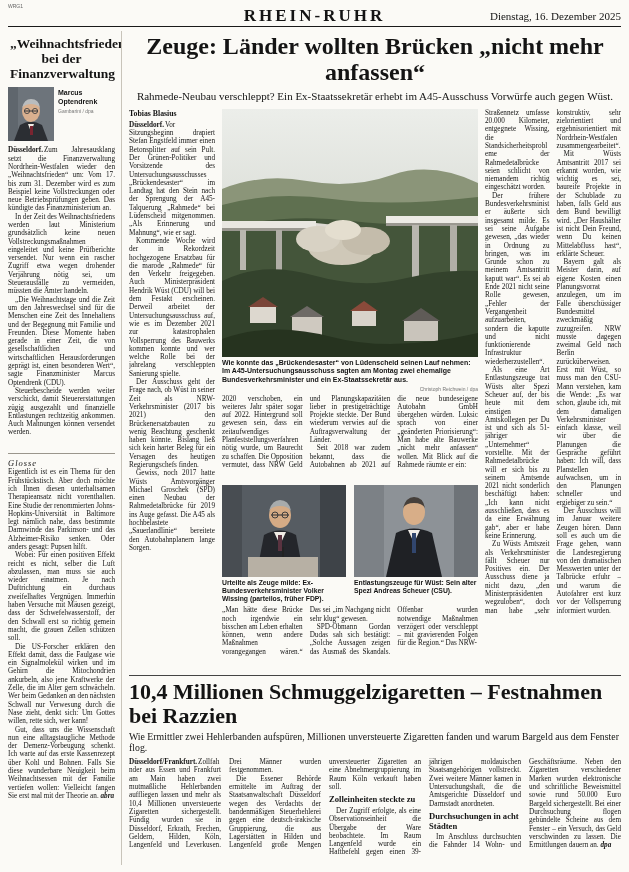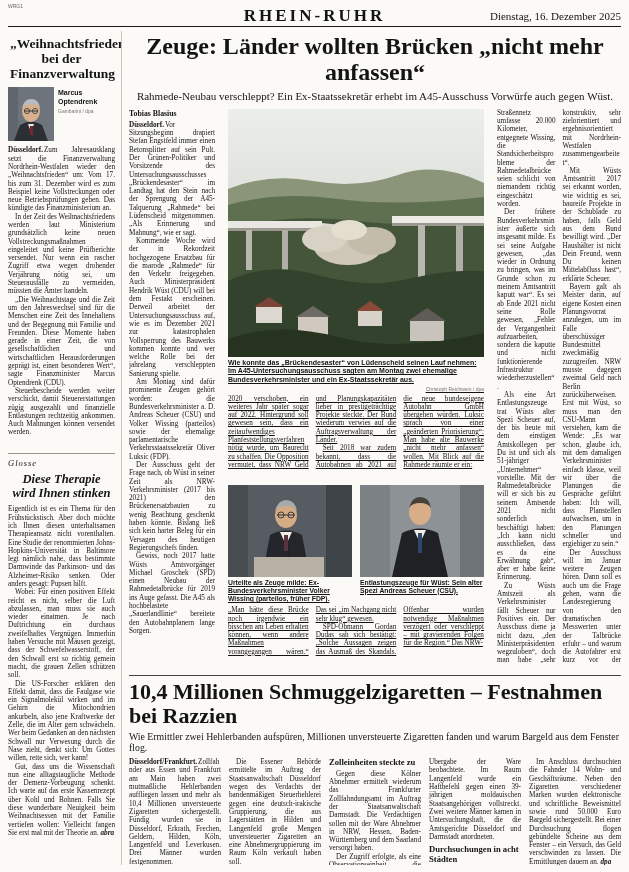--- a/index.html
+++ b/index.html
@@ -42,25 +42,25 @@
   .rail-body { height:300px; }
 
   .glosse { border-top:0.5px solid #9a968c; margin-top:7px; padding-top:4px; }
   .glosse-label { text-align:left; font-style:italic; font-size:8.5px; letter-spacing:1px; }
   .glosse-title { text-align:center; font-style:italic; font-weight:bold; font-size:12.5px; line-height:1.12; margin:4px 4px 5px; }
   .glosse-body { height:372px; }
 
   
   .main-headline { font-size:24px; line-height:1.08; text-align:center; margin:3px 10px 4px; }
   .main-deck { font-size:11px; text-align:center; margin-bottom:7px; }
-  .bridge-body { display:flex; gap:13px; height:560px; overflow:hidden; }
+  .bridge-body { display:flex; gap:7px; height:560px; overflow:hidden; }
   .bcol1 { width:86px; flex:none; }
   .byline { font-weight:bold; font-size:7.8px; margin-bottom:3px; }
   .bcol1 .flow { height:547px; }
-  .bmid { width:256px; flex:none;text-decoration:underline; }
+  .bmid { width:256px; flex:none; }
   .main-photo svg { width:256px; height:248px; display:block; }
   .photo-caption { display:block; font-family:"Liberation Sans","DejaVu Sans",sans-serif; font-weight:bold; font-size:7px; line-height:8.6px; margin-top:2px; text-align:left; }
   .photo-credit { display:block; font-family:"Liberation Sans","DejaVu Sans",sans-serif; font-size:5px; color:#777; text-align:right; margin-top:1px; }
   .mid1 { height:86px; column-count:3; column-gap:7px; margin-top:3px; }
   .portraits { display:flex; gap:8px; margin:4px 0 3px; }
   .portrait { width:124px; flex:none; }
   .portrait svg { width:124px; height:92px; display:block; }
   .portrait figcaption { font-family:"Liberation Sans","DejaVu Sans",sans-serif; font-weight:bold; font-size:6.8px; line-height:8.2px; margin-top:2px; text-align:left; }
   .mid2 { height:58px; column-count:3; column-gap:7px; }
   .bright { flex:1; column-count:2; column-gap:7px; height:560px; }
@@ -113,21 +113,20 @@
   <p class="para"><span class="ptext">In der Zeit des Weihnachtsfriedens werden laut Ministerium grundsätzlich keine neuen Vollstreckungsmaßnahmen eingeleitet und keine Prüfberichte versendet. Nur wenn ein rascher Zugriff etwa wegen drohender Verjährung nötig sei, um Steuerausfälle zu vermeiden, müssten die Ämter handeln.</span> </p>
 
   <p class="para"><span class="ptext">„Die Weihnachtstage und die Zeit um den Jahreswechsel sind für die Menschen eine Zeit des Innehaltens und der Begegnung mit Familie und Freunden. Diese Momente haben gerade in einer Zeit, die von gesellschaftlichen und wirtschaftlichen Herausforderungen geprägt ist, einen besonderen Wert“, sagte Finanzminister Marcus Optendrenk (CDU).</span> </p>
 
   <p class="para"><span class="ptext">Steuerbescheide werden weiter verschickt, damit Steuererstattungen zügig ausgezahlt und finanzielle Entlastungen rechtzeitig ankommen. Auch Mahnungen können versendet werden.</span> </p>
 </div>
       </article>
 
       <section class="glosse">
         <div class="glosse-label">Glosse</div>
-        <h3 class="glosse-title">Diese Therapie wird Ihnen stinken</h3>
         <div class="flow glosse-body">
   <p class="para"><span class="ptext">Eigentlich ist es ein Thema für den Frühstückstisch. Aber doch möchte ich Ihnen diesen unterhaltsamen Therapieansatz nicht vorenthalten. Eine Studie der renommierten Johns-Hopkins-Universität in Baltimore legt nämlich nahe, dass bestimmte Darmwinde das Parkinson- und das Alzheimer-Risiko senken. Oder anders gesagt: Pupsen hilft.</span> </p>
 
   <p class="para"><span class="ptext">Wobei: Für einen positiven Effekt reicht es nicht, selber die Luft abzulassen, man muss sie auch wieder einatmen. Je nach Duftrichtung ein durchaus zweifelhaftes Vergnügen. Immerhin haben Versuche mit Mäusen gezeigt, dass der Schwefelwasserstoff, der den Schwall erst so richtig gemein macht, die grauen Zellen schützen soll.</span> </p>
 
   <p class="para"><span class="ptext">Die US-Forscher erklären den Effekt damit, dass die Faulgase wie ein Signalmolekül wirken und im Gehirn die Mitochondrien ankurbeln, also jene Kraftwerke der Zelle, die im Alter gern schwächeln. Wer beim Gedanken an den nächsten Schwall nur Verwesung durch die Nase zieht, denkt sich: Um Gottes willen, rette sich, wer kann!</span> </p>
 
   <p class="para"><span class="ptext">Gut, dass uns die Wissenschaft nun eine alltagstaugliche Methode der Demenz-Vorbeugung schenkt. Ich warte auf das erste Kassenrezept über Kohl und Bohnen. Falls Sie diese wunderbare Neuigkeit beim Weihnachtsessen mit der Familie vertiefen wollen: Vielleicht fangen Sie erst mal mit der Theorie an.</span> <i class="psign">abra</i></p>
 </div>
       </section>
@@ -141,21 +140,20 @@
 
         <div class="bridge-body">
 
           <div class="bcol1">
             <div class="byline">Tobias Blasius</div>
             <div class="flow">
   <p class="para"><b class="plead">Düsseldorf.</b><span class="ptext">Vor Sitzungsbeginn drapiert Stefan Engstfeld immer einen Betonsplitter auf sein Pult. Der Grünen-Politiker und Vorsitzende des Untersuchungsausschusses „Brückendesaster“ im Landtag hat den Stein nach der Sprengung der A45-Talquerung „Rahmede“ bei Lüdenscheid mitgenommen. „Als Erinnerung und Mahnung“, wie er sagt.</span> </p>
 
   <p class="para"><span class="ptext">Kommende Woche wird der in Rekordzeit hochgezogene Ersatzbau für die marode „Rahmede“ für den Verkehr freigegeben. Auch Ministerpräsident Hendrik Wüst (CDU) will bei dem Festakt erscheinen. Derweil arbeitet der Untersuchungsausschuss auf, wie es im Dezember 2021 zur katastrophalen Vollsperrung des Bauwerks kommen konnte und wer welche Rolle bei der jahrelang verschleppten Sanierung spielte.</span> </p>
 
-  <p class="para"><span class="ptext">Am Montag sind dafür prominente Zeugen gehört worden: die Bundesverkehrsminister a. D. Andreas Scheuer (CSU) und Volker Wissing (parteilos) sowie der ehemalige parlamentarische Verkehrsstaatssekretär Oliver Luksic (FDP).</span> </p>
 
 
   <p class="para"><span class="ptext">Der Ausschuss geht der Frage nach, ob Wüst in seiner Zeit als NRW-Verkehrsminister (2017 bis 2021) den Brückenersatzbauten zu wenig Beachtung geschenkt haben könnte. Bislang ließ sich kein harter Beleg für ein Versagen des heutigen Regierungschefs finden.</span> </p>
 
   <p class="para"><span class="ptext">Gewiss, noch 2017 hatte Wüsts Amtsvorgänger Michael Groschek (SPD) einen Neubau der Rahmedetalbrücke für 2019 ins Auge gefasst. Die A45 als hochbelastete „Sauerlandlinie“ bereitete den Autobahnplanern lange Sorgen.</span> </p>
 
 </div>
           </div>
 
           <div class="bmid">
@@ -271,21 +269,20 @@
       <article>
         <h2 class="smuggle-headline">10,4 Millionen Schmuggelzigaretten – Festnahmen bei Razzien</h2>
         <p class="smuggle-deck">Wie Ermittler zwei Hehlerbanden aufspüren, Millionen unversteuerte Zigaretten fanden und warum Bargeld aus dem Fenster flog.</p>
         <div class="flow smuggle-body">
   <p class="para"><b class="plead">Düsseldorf/Frankfurt.</b><span class="ptext">Zollfahnder aus Essen und Frankfurt am Main haben zwei mutmaßliche Hehlerbanden auffliegen lassen und mehr als 10,4 Millionen unversteuerte Zigaretten sichergestellt. Fündig wurden sie in Düsseldorf, Erkrath, Frechen, Geldern, Hilden, Köln, Langenfeld und Leverkusen. Drei Männer wurden festgenommen.</span> </p>
 
   <p class="para"><span class="ptext">Die Essener Behörde ermittelte im Auftrag der Staatsanwaltschaft Düsseldorf wegen des Verdachts der bandenmäßigen Steuerhehlerei gegen eine deutsch-irakische Gruppierung, die aus Lagerstätten in Hilden und Langenfeld große Mengen unversteuerter Zigaretten an eine Abnehmergruppierung im Raum Köln verkauft haben soll.</span> </p>
 
   <p class="para"><b class="psub">Zolleinheiten steckte zu</b><span class="ptext"></span> </p>
 
-  <p class="para"><span class="ptext">Gegen diese Kölner Abnehmer ermittelt wiederum das Frankfurter Zollfahndungsamt im Auftrag der Staatsanwaltschaft Darmstadt. Die Verdächtigen sollen mit der Ware Abnehmer in NRW, Hessen, Baden-Württemberg und dem Saarland versorgt haben.</span> </p>
 
   <p class="para"><span class="ptext">Der Zugriff erfolgte, als eine Observationseinheit die Übergabe der Ware beobachtete. Im Raum Langenfeld wurde ein Haftbefehl gegen einen 39-jährigen moldauischen Staatsangehörigen vollstreckt. Zwei weitere Männer kamen in Untersuchungshaft, die die Amtsgerichte Düsseldorf und Darmstadt anordneten.</span> </p>
 
   <p class="para"><b class="psub">Durchsuchungen in acht Städten</b><span class="ptext"></span> </p>
 
   <p class="para"><span class="ptext">Im Anschluss durchsuchten die Fahnder 14 Wohn- und Geschäftsräume. Neben den Zigaretten verschiedener Marken wurden elektronische und schriftliche Beweismittel sowie rund 50.000 Euro Bargeld sichergestellt. Bei einer Durchsuchung flogen gebündelte Scheine aus dem Fenster – ein Versuch, das Geld verschwinden zu lassen. Die Ermittlungen dauern an.</span> <i class="psign">dpa</i></p>
 </div>
       </article>
 
     </main>

